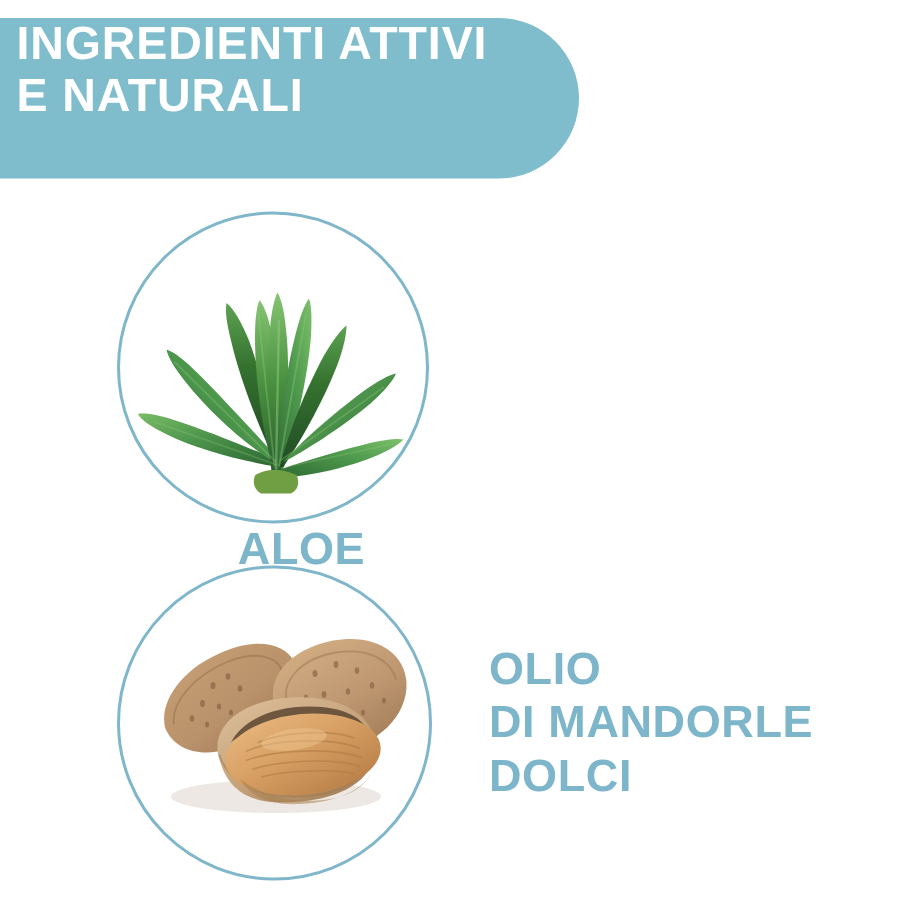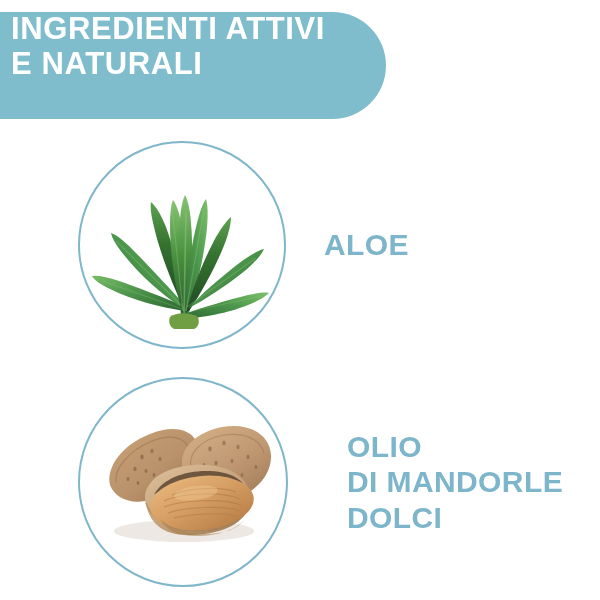--- a/index.html
+++ b/index.html
@@ -37,22 +37,22 @@
     white-space: pre-line;
     margin: 0;
   }
 
   
   .ingredient-row {
     position: absolute;
     display: flex;
     align-items: center;
   }
-  .row-aloe   { left: 78px; top: 141px; }
-  .row-almond { left: 78px; top: 377px; gap: 21px; }
+  .row-aloe   { left: 78px; top: 141px; flex-direction: column; }
+  .row-almond { left: 78px; top: 377px; }
 
   .circle-frame {
     width: 204px;
     height: 204px;
     border-radius: 50%;
     border: 2px solid #7fb6ca;
     background: #ffffff;
     position: relative;
     overflow: hidden;
     flex: none;

